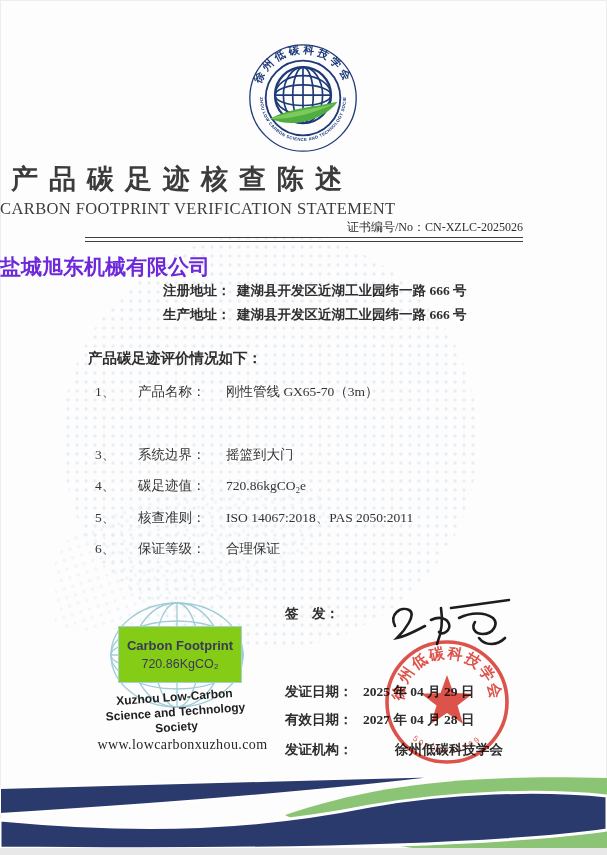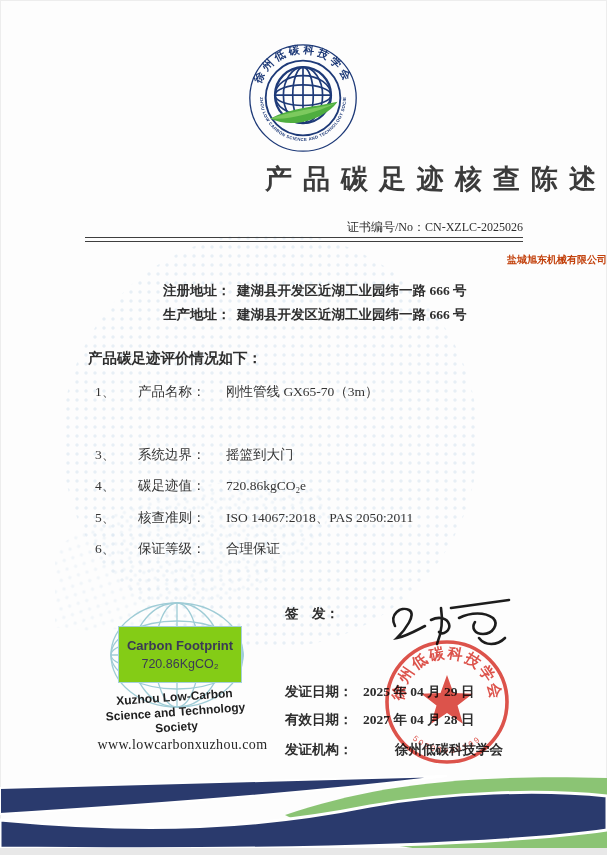--- a/index.html
+++ b/index.html
@@ -2,29 +2,29 @@
 <html><head>
 <meta charset="utf-8">
 <style>
   html,body{margin:0;padding:0;background:#ffffff;}
   .page{
     position:relative;width:607px;height:855px;background:#fdfdfd;
     font-family:"Liberation Serif","DejaVu Serif",serif;color:#333;
     overflow:hidden;box-shadow:inset 0 0 0 1px #ededed;
   }
   .abs{position:absolute;}
-  .ctr{text-align:right;}
+  .ctr{text-align:left;}
   .cn-title{
     left:0;top:161px;width:607px;font-size:27px;font-weight:bold;color:#3b3b3b;
     letter-spacing:11px;text-indent:11px;
   }
   .en-title{left:0;top:199px;width:607px;font-size:16.5px;color:#3c3c3c;letter-spacing:.4px;}
   .cert-line{left:0;top:219px;width:523px;text-align:right;font-size:12px;color:#2c2c2c;}
   .double-rule{left:85px;top:237px;width:438px;height:3px;border-top:1.2px solid #3f3f3f;border-bottom:1.2px solid #3f3f3f;}
-  .company{left:0;top:253px;width:607px;font-size:10px;font-weight:bold;color:#c2410c;}
+  .company{left:0;top:253px;width:607px;font-size:21px;font-weight:bold;color:#6d28d9;}
   .addr-row{font-size:13.5px;font-weight:bold;color:#2e2e2e;white-space:nowrap;}
   .addr-label{position:absolute;left:163px;}
   .addr-value{position:absolute;left:237px;}
   .section-heading{left:88px;top:349px;font-size:14.5px;font-weight:bold;color:#2e2e2e;}
   .item-row{position:absolute;left:95px;width:460px;font-size:13.5px;color:#333;white-space:nowrap;}
   .item-no{display:inline-block;width:43px;}
   .item-label{display:inline-block;width:88px;}
   .sans{font-family:"Liberation Sans","DejaVu Sans",sans-serif;}
   .badge-rect{
     left:118px;top:626px;width:122px;height:55px;background:#84cc16;
@@ -75,20 +75,21 @@
     </defs>
     <text font-size="11.5" font-weight="bold" fill="#1e3a78" letter-spacing="3.5" font-family="Liberation Serif, DejaVu Serif, serif">
       <textPath href="#logo-arc-top-path" startOffset="50%" text-anchor="middle">徐州低碳科技学会</textPath>
     </text>
     <text font-size="4.6" font-weight="bold" fill="#1e3a78" letter-spacing="0.4" font-family="Liberation Sans, DejaVu Sans, sans-serif">
       <textPath href="#logo-arc-bottom-path" startOffset="50%" text-anchor="middle">XUZHOU LOW CARBON SCIENCE AND TECHNOLOGY SOCIETY</textPath>
     </text>
   </svg>
 
   <div class="abs ctr cn-title">产品碳足迹核查陈述</div>
+  <div class="abs ctr en-title">CARBON FOOTPRINT VERIFICATION STATEMENT</div>
   <div class="abs cert-line">证书编号/No：CN-XZLC-2025026</div>
   <div class="abs double-rule"></div>
 
   <div class="abs ctr company">盐城旭东机械有限公司</div>
   <div class="abs addr-row" style="left:0;top:282px;width:607px;">
     <span class="addr-label">注册地址：</span>
     <span class="addr-value">建湖县开发区近湖工业园纬一路 666 号</span>
   </div>
   <div class="abs addr-row" style="left:0;top:306px;width:607px;">
     <span class="addr-label">生产地址：</span>

